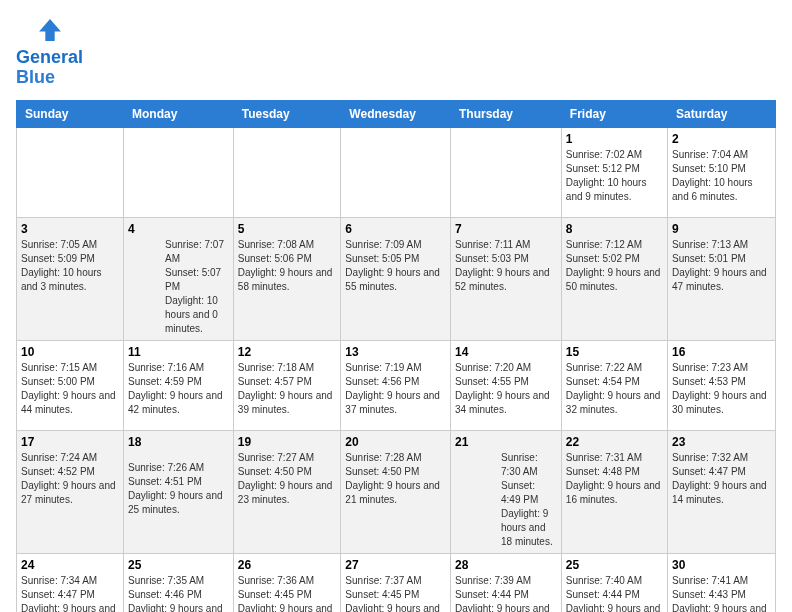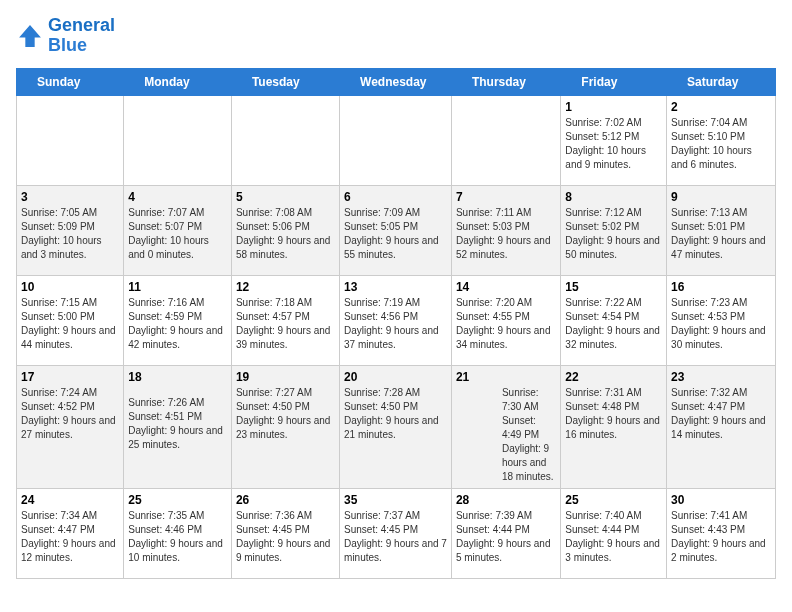--- a/index.html
+++ b/index.html
@@ -13,20 +13,21 @@
     .header {
       display: flex;
       justify-content: space-between;
       align-items: flex-start;
       margin-bottom: 12px;
     }
     .logo {
       display: flex;
       align-items: center;
       gap: 4px;
+      flex-direction: column;
     }
     .logo-text {
       font-size: 18px;
       font-weight: bold;
       color: #333;
       line-height: 1.1;
     }
     .logo-text span {
       color: #1a6fc4;
     }
@@ -47,21 +48,21 @@
       color: #555;
     }
     .calendar {
       width: 100%;
       border-collapse: collapse;
       font-size: 11px;
     }
     .calendar th {
       background: #2b7cd3;
       color: #fff;
-      padding: 6px 20px;
+      padding: 6px 8px;
       text-align: left;
       font-size: 12px;
       border: 1px solid #2b7cd3;
     }
     .calendar td {
       border: 1px solid #ccc;
       vertical-align: top;
       padding: 4px;
       width: 113px;
       height: 90px;
@@ -133,21 +134,21 @@
       </tr>
       <tr>
         <td>
           <div class="day-number">3</div>
           <div class="day-info" style="white-space: pre-line;">Sunrise: 7:05 AM
 Sunset: 5:09 PM
 Daylight: 10 hours and 3 minutes.</div>
         </td>
         <td>
           <div class="day-number">4</div>
-          <div class="day-info" style="white-space: pre-line;">Sunrise: 7:07 AM
+          <div class="day-info" style="white-space: pre-line; margin-left: 37px;">Sunrise: 7:07 AM
 Sunset: 5:07 PM
 Daylight: 10 hours and 0 minutes.</div>
         </td>
         <td>
           <div class="day-number">5</div>
           <div class="day-info" style="white-space: pre-line;">Sunrise: 7:08 AM
 Sunset: 5:06 PM
 Daylight: 9 hours and 58 minutes.</div>
         </td>
         <td>
@@ -276,21 +277,21 @@
 Sunset: 4:46 PM
 Daylight: 9 hours and 10 minutes.</div>
         </td>
         <td>
           <div class="day-number">26</div>
           <div class="day-info" style="white-space: pre-line;">Sunrise: 7:36 AM
 Sunset: 4:45 PM
 Daylight: 9 hours and 9 minutes.</div>
         </td>
         <td>
-          <div class="day-number">35</div>
+          <div class="day-number">27</div>
           <div class="day-info" style="white-space: pre-line;">Sunrise: 7:37 AM
 Sunset: 4:45 PM
 Daylight: 9 hours and 7 minutes.</div>
         </td>
         <td>
           <div class="day-number">28</div>
           <div class="day-info" style="white-space: pre-line;">Sunrise: 7:39 AM
 Sunset: 4:44 PM
 Daylight: 9 hours and 5 minutes.</div>
         </td>

